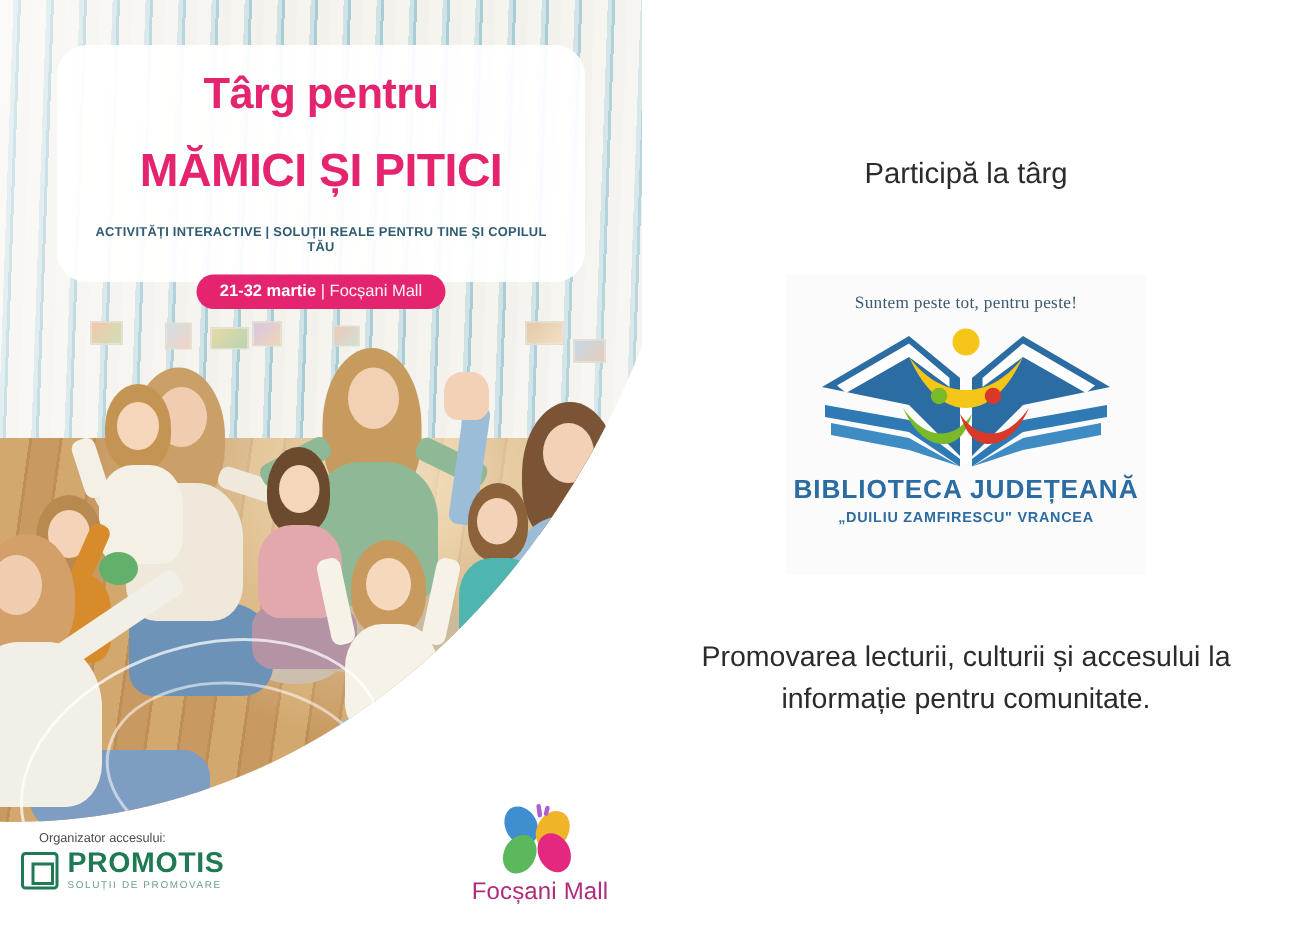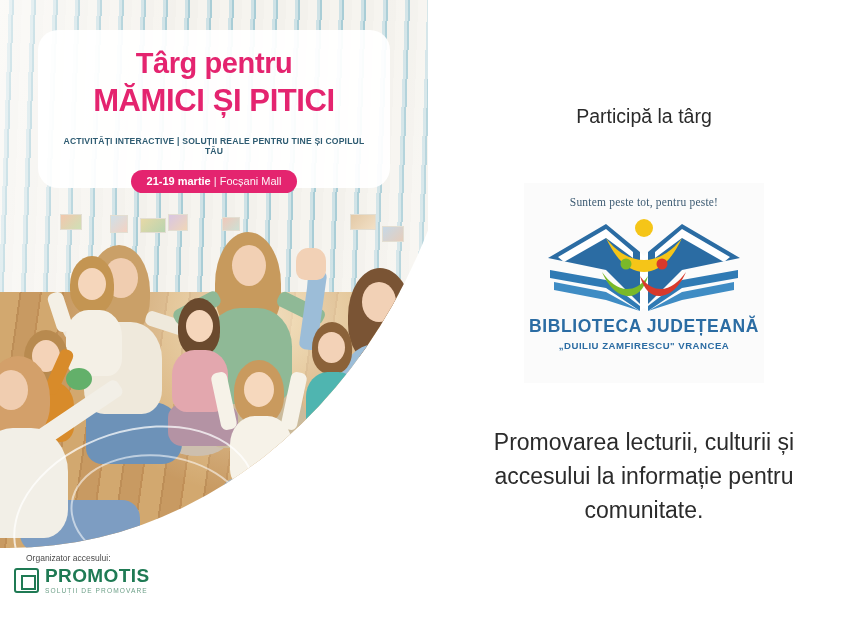--- a/index.html
+++ b/index.html
@@ -209,21 +209,21 @@
     font-weight: bold;
     letter-spacing: -0.4px;
     line-height: 1.06;
   }
   .title-line2 {
     color: #e4246f;
     font-size: 31px;
     font-weight: bold;
     letter-spacing: -0.4px;
     line-height: 1.06;
-    margin-top: 6px;
+    margin-top: 19px;
   }
 
   .sub1, .sub2 {
     color: #2f5c72;
     font-weight: bold;
     font-size: 8.6px;
     letter-spacing: .18px;
   }
   .sub1 { margin-top: 18px; }
   .sub2 { margin-top: 7px; }
@@ -358,21 +358,21 @@
     font-weight: bold;
     letter-spacing: .5px;
     margin-top: 3px;
   }
 
   .mission {
     position: absolute;
     left: 16px; top: 425px;
     width: 400px;
     text-align: center;
-    font-size: 23px;
+    font-size: 19px;
     line-height: 1.48;
     color: #2b2b2b;
   }
 </style>
 </head>
 <body>
 
 <div id="page">
 
   <div class="poster">
@@ -476,33 +476,44 @@
       </div>
 
       <div class="ribbon"></div>
       <div class="ribbon2"></div>
     </div>
 
     <div class="headline-card">
       <div class="title-line1">Târg pentru</div>
       <div class="title-line2">MĂMICI ȘI PITICI</div>
       <div class="sub1">ACTIVITĂȚI INTERACTIVE  |  SOLUȚII REALE PENTRU TINE ȘI COPILUL TĂU</div>
-      <div class="badge"><b>21-19 martie</b><span class="light"> | Focșani Mall</span></div>
+      <div class="badge"><b>21-32 martie</b><span class="light"> | Focșani Mall</span></div>
     </div>
 
     <div class="org-label">Organizator accesului:</div>
 
     <div class="promotis">
       <div class="promotis-mark"></div>
       <div class="promotis-text">
         <div class="promotis-name">PROMOTIS</div>
         <div class="promotis-tag">SOLUȚII DE PROMOVARE</div>
       </div>
     </div>
 
+    <div class="focsani">
+      <div class="pinwheel">
+        <div class="petal p-blue"></div>
+        <div class="petal p-yellow"></div>
+        <div class="petal p-green"></div>
+        <div class="petal p-pink"></div>
+        <div class="spark s1"></div>
+        <div class="spark s2"></div>
+      </div>
+      <div class="focsani-name">Focșani Mall</div>
+    </div>
   </div>
 
   <div class="right-panel">
 
     <div class="participa">Participă la târg</div>
 
     <div class="logo-box">
       <div class="logo-tagline">Suntem peste tot, pentru peste!</div>
 
       <svg class="logo-graphic" viewBox="0 0 200 100">

